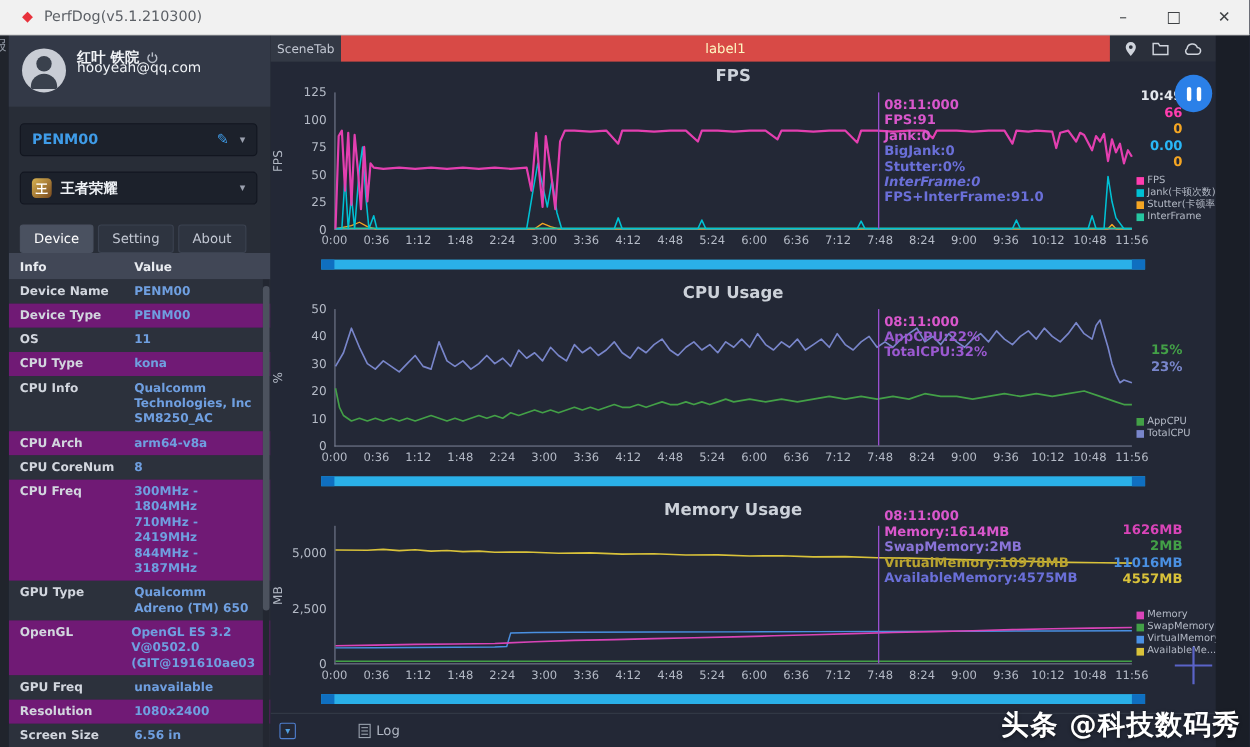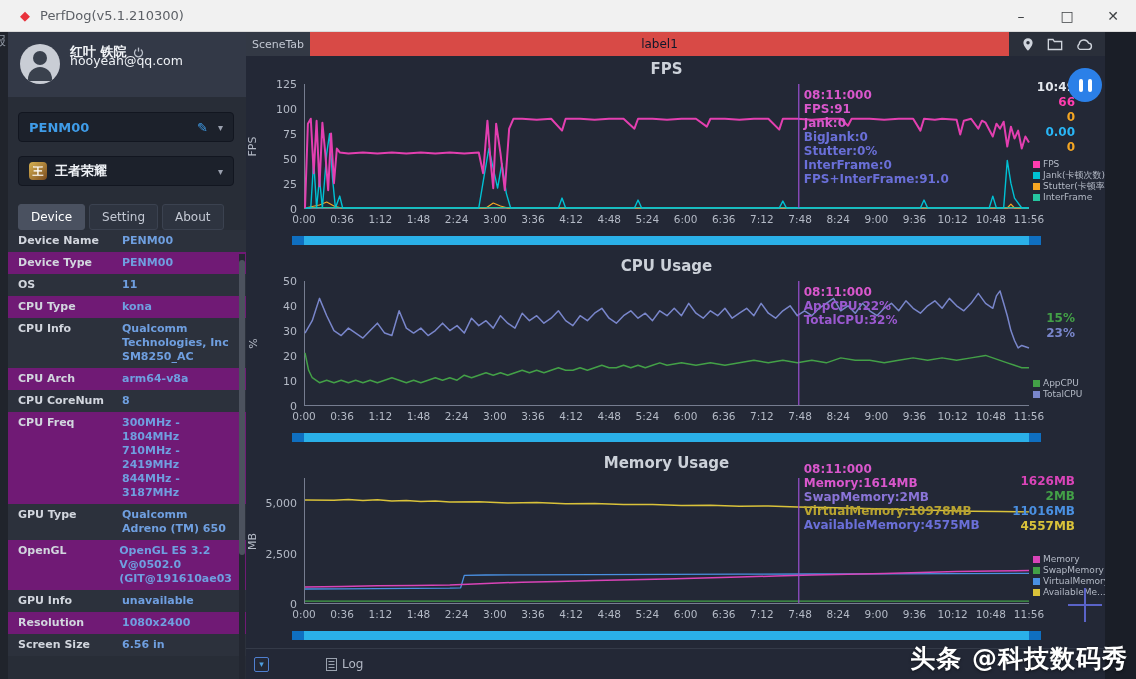--- a/index.html
+++ b/index.html
@@ -51,21 +51,21 @@
   .trow.alt{background:#701a75;}
   .tlabel{width:114px;padding:4px 4px 4px 10px;color:#d2d6de;font-weight:600;line-height:14px;}
   .tvalue{flex:1;padding:4px 14px 4px 0;color:#6f9fe0;font-weight:600;white-space:pre-line;line-height:14px;}
   .vscroll{position:absolute;top:24px;right:1px;width:6px;bottom:0;background:#232731;}
   .vthumb{position:absolute;top:6px;height:295px;left:0;right:0;background:#4c525e;border-radius:3px;}
 
   
   .main{flex:1;position:relative;background:#232836;}
   .topbar{position:absolute;top:0;left:0;right:0;height:24px;display:flex;background:#2a2f3a;z-index:5;}
   .scene-tab{width:64px;display:flex;align-items:center;justify-content:center;color:#c2c7d2;font-size:11px;background:#333945;cursor:pointer;}
-  .label-bar{flex:1;background:#d84a46;color:#0f172a;font-size:12px;display:flex;align-items:center;justify-content:center;cursor:pointer;}
+  .label-bar{flex:1;background:#d84a46;color:#fef9c3;font-size:12px;display:flex;align-items:center;justify-content:center;cursor:pointer;}
   .topbar-icons{display:flex;align-items:center;gap:12px;padding:0 12px;}
   .tb-icon{cursor:pointer;display:flex;align-items:center;}
 
   .charts{position:absolute;top:24px;left:0;right:0;bottom:31px;}
   .chart{position:absolute;left:0;right:0;}
   .chart0{top:0;height:197px;}
   .chart1{top:197px;height:197px;}
   .chart2{top:394px;height:198px;}
   .chart-title{position:absolute;top:4px;left:58px;right:76px;text-align:center;color:#ccd1d9;font-size:15px;font-weight:600;}
   .ylabel{position:absolute;left:0;top:28px;bottom:44px;width:14px;display:flex;align-items:center;justify-content:center;}
@@ -150,20 +150,24 @@
         <span class="caret">▾</span>
       </div>
 
       <div class="tabs">
         <button class="tab active">Device</button>
         <button class="tab">Setting</button>
         <button class="tab">About</button>
       </div>
 
       <div class="info-table">
+        <div class="thead">
+          <span class="th1">Info</span>
+          <span class="th2">Value</span>
+        </div>
         <div id="info-rows">
             <div class="trow">
               <div class="tlabel">Device Name</div>
               <div class="tvalue">PENM00</div>
             </div>
             <div class="trow alt">
               <div class="tlabel">Device Type</div>
               <div class="tvalue">PENM00</div>
             </div>
             <div class="trow">
@@ -202,21 +206,21 @@
               <div class="tvalue">Qualcomm
 Adreno (TM) 650</div>
             </div>
             <div class="trow alt">
               <div class="tlabel">OpenGL</div>
               <div class="tvalue">OpenGL ES 3.2
 V@0502.0
 (GIT@191610ae03</div>
             </div>
             <div class="trow">
-              <div class="tlabel">GPU Info</div>
+              <div class="tlabel">GPU Freq</div>
               <div class="tvalue">unavailable</div>
             </div>
             <div class="trow alt">
               <div class="tlabel">Resolution</div>
               <div class="tvalue">1080x2400</div>
             </div>
             <div class="trow">
               <div class="tlabel">Screen Size</div>
               <div class="tvalue">6.56 in</div>
             </div>
@@ -272,21 +276,21 @@
                 <polyline points="0.0,300.0 8.0,300.0 12.0,184.8 16.0,300.0 20.0,228.0 24.0,300.0 30.0,168.0 34.0,120.0 38.0,228.0 42.0,300.0 48.0,271.2 52.0,300.0 240.0,300.0 248.0,216.0 254.0,156.0 260.0,204.0 266.0,252.0 272.0,192.0 278.0,264.0 284.0,300.0 350.0,300.0 355.0,276.0 360.0,300.0 455.0,300.0 460.0,280.8 465.0,300.0 655.0,300.0 660.0,283.2 665.0,300.0 850.0,300.0 855.0,280.8 860.0,300.0 945.0,300.0 950.0,271.2 955.0,300.0 965.0,300.0 970.0,184.8 975.0,240.0 980.0,276.0 990.0,300.0 1000.0,300.0" fill="none" stroke="#00c1d4" stroke-width="1.4" stroke-linejoin="round" vector-effect="non-scaling-stroke"></polyline>
                 <polyline points="0.0,300.0 4.0,96.0 8.0,84.0 12.0,216.0 16.0,88.8 20.0,247.2 24.0,93.6 28.0,168.0 32.0,256.8 36.0,120.0 40.0,240.0 44.0,156.0 48.0,165.6 60.0,168.0 80.0,165.6 100.0,168.0 120.0,165.6 140.0,168.0 160.0,165.6 180.0,168.0 200.0,165.6 220.0,168.0 240.0,165.6 246.0,216.0 252.0,88.8 256.0,180.0 260.0,252.0 264.0,96.0 270.0,168.0 276.0,256.8 282.0,108.0 288.0,84.0 300.0,84.0 320.0,86.4 340.0,84.0 355.0,112.8 360.0,84.0 380.0,84.0 400.0,86.4 420.0,84.0 440.0,84.0 455.0,108.0 460.0,84.0 480.0,84.0 500.0,86.4 520.0,84.0 540.0,84.0 555.0,103.2 560.0,84.0 580.0,84.0 600.0,86.4 620.0,84.0 640.0,84.0 655.0,110.4 660.0,84.0 680.0,84.0 700.0,86.4 720.0,84.0 740.0,84.0 750.0,100.8 755.0,84.0 780.0,84.0 800.0,86.4 820.0,84.0 840.0,84.0 850.0,112.8 855.0,84.0 870.0,86.4 880.0,84.0 900.0,86.4 905.0,122.4 910.0,88.8 920.0,84.0 930.0,108.0 935.0,88.8 940.0,93.6 950.0,127.2 955.0,96.0 960.0,108.0 965.0,91.2 970.0,151.2 975.0,103.2 980.0,132.0 985.0,112.8 990.0,156.0 995.0,127.2 1000.0,141.6" fill="none" stroke="#e33fb0" stroke-width="2" stroke-linejoin="round" vector-effect="non-scaling-stroke"></polyline>
                 <line x1="682" x2="682" y1="0" y2="300" stroke="#9a4fd0" stroke-width="1.2" vector-effect="non-scaling-stroke"></line>
               </svg>
             <div class="tooltip" style="left: calc(68.2% + 5px);">
                 <div style="color: rgb(217, 87, 204);">08:11:000</div>
                 <div style="color: rgb(217, 87, 204);">FPS:91</div>
                 <div style="color: rgb(217, 87, 204);">Jank:0</div>
                 <div style="color: rgb(106, 111, 216);">BigJank:0</div>
                 <div style="color: rgb(106, 111, 216);">Stutter:0%</div>
-                <div style="color: rgb(106, 111, 216);">InterFrame:0</div>
+                <div style="color: rgb(106, 111, 216); font-style: italic;">InterFrame:0</div>
                 <div style="color: rgb(106, 111, 216);">FPS+InterFrame:91.0</div>
               </div>
           </div>
           <div class="xticks">
               <div class="xtick" style="left: 0%;">0:00</div>
               <div class="xtick" style="left: 5.26316%;">0:36</div>
               <div class="xtick" style="left: 10.5263%;">1:12</div>
               <div class="xtick" style="left: 15.7895%;">1:48</div>
               <div class="xtick" style="left: 21.0526%;">2:24</div>
               <div class="xtick" style="left: 26.3158%;">3:00</div>

